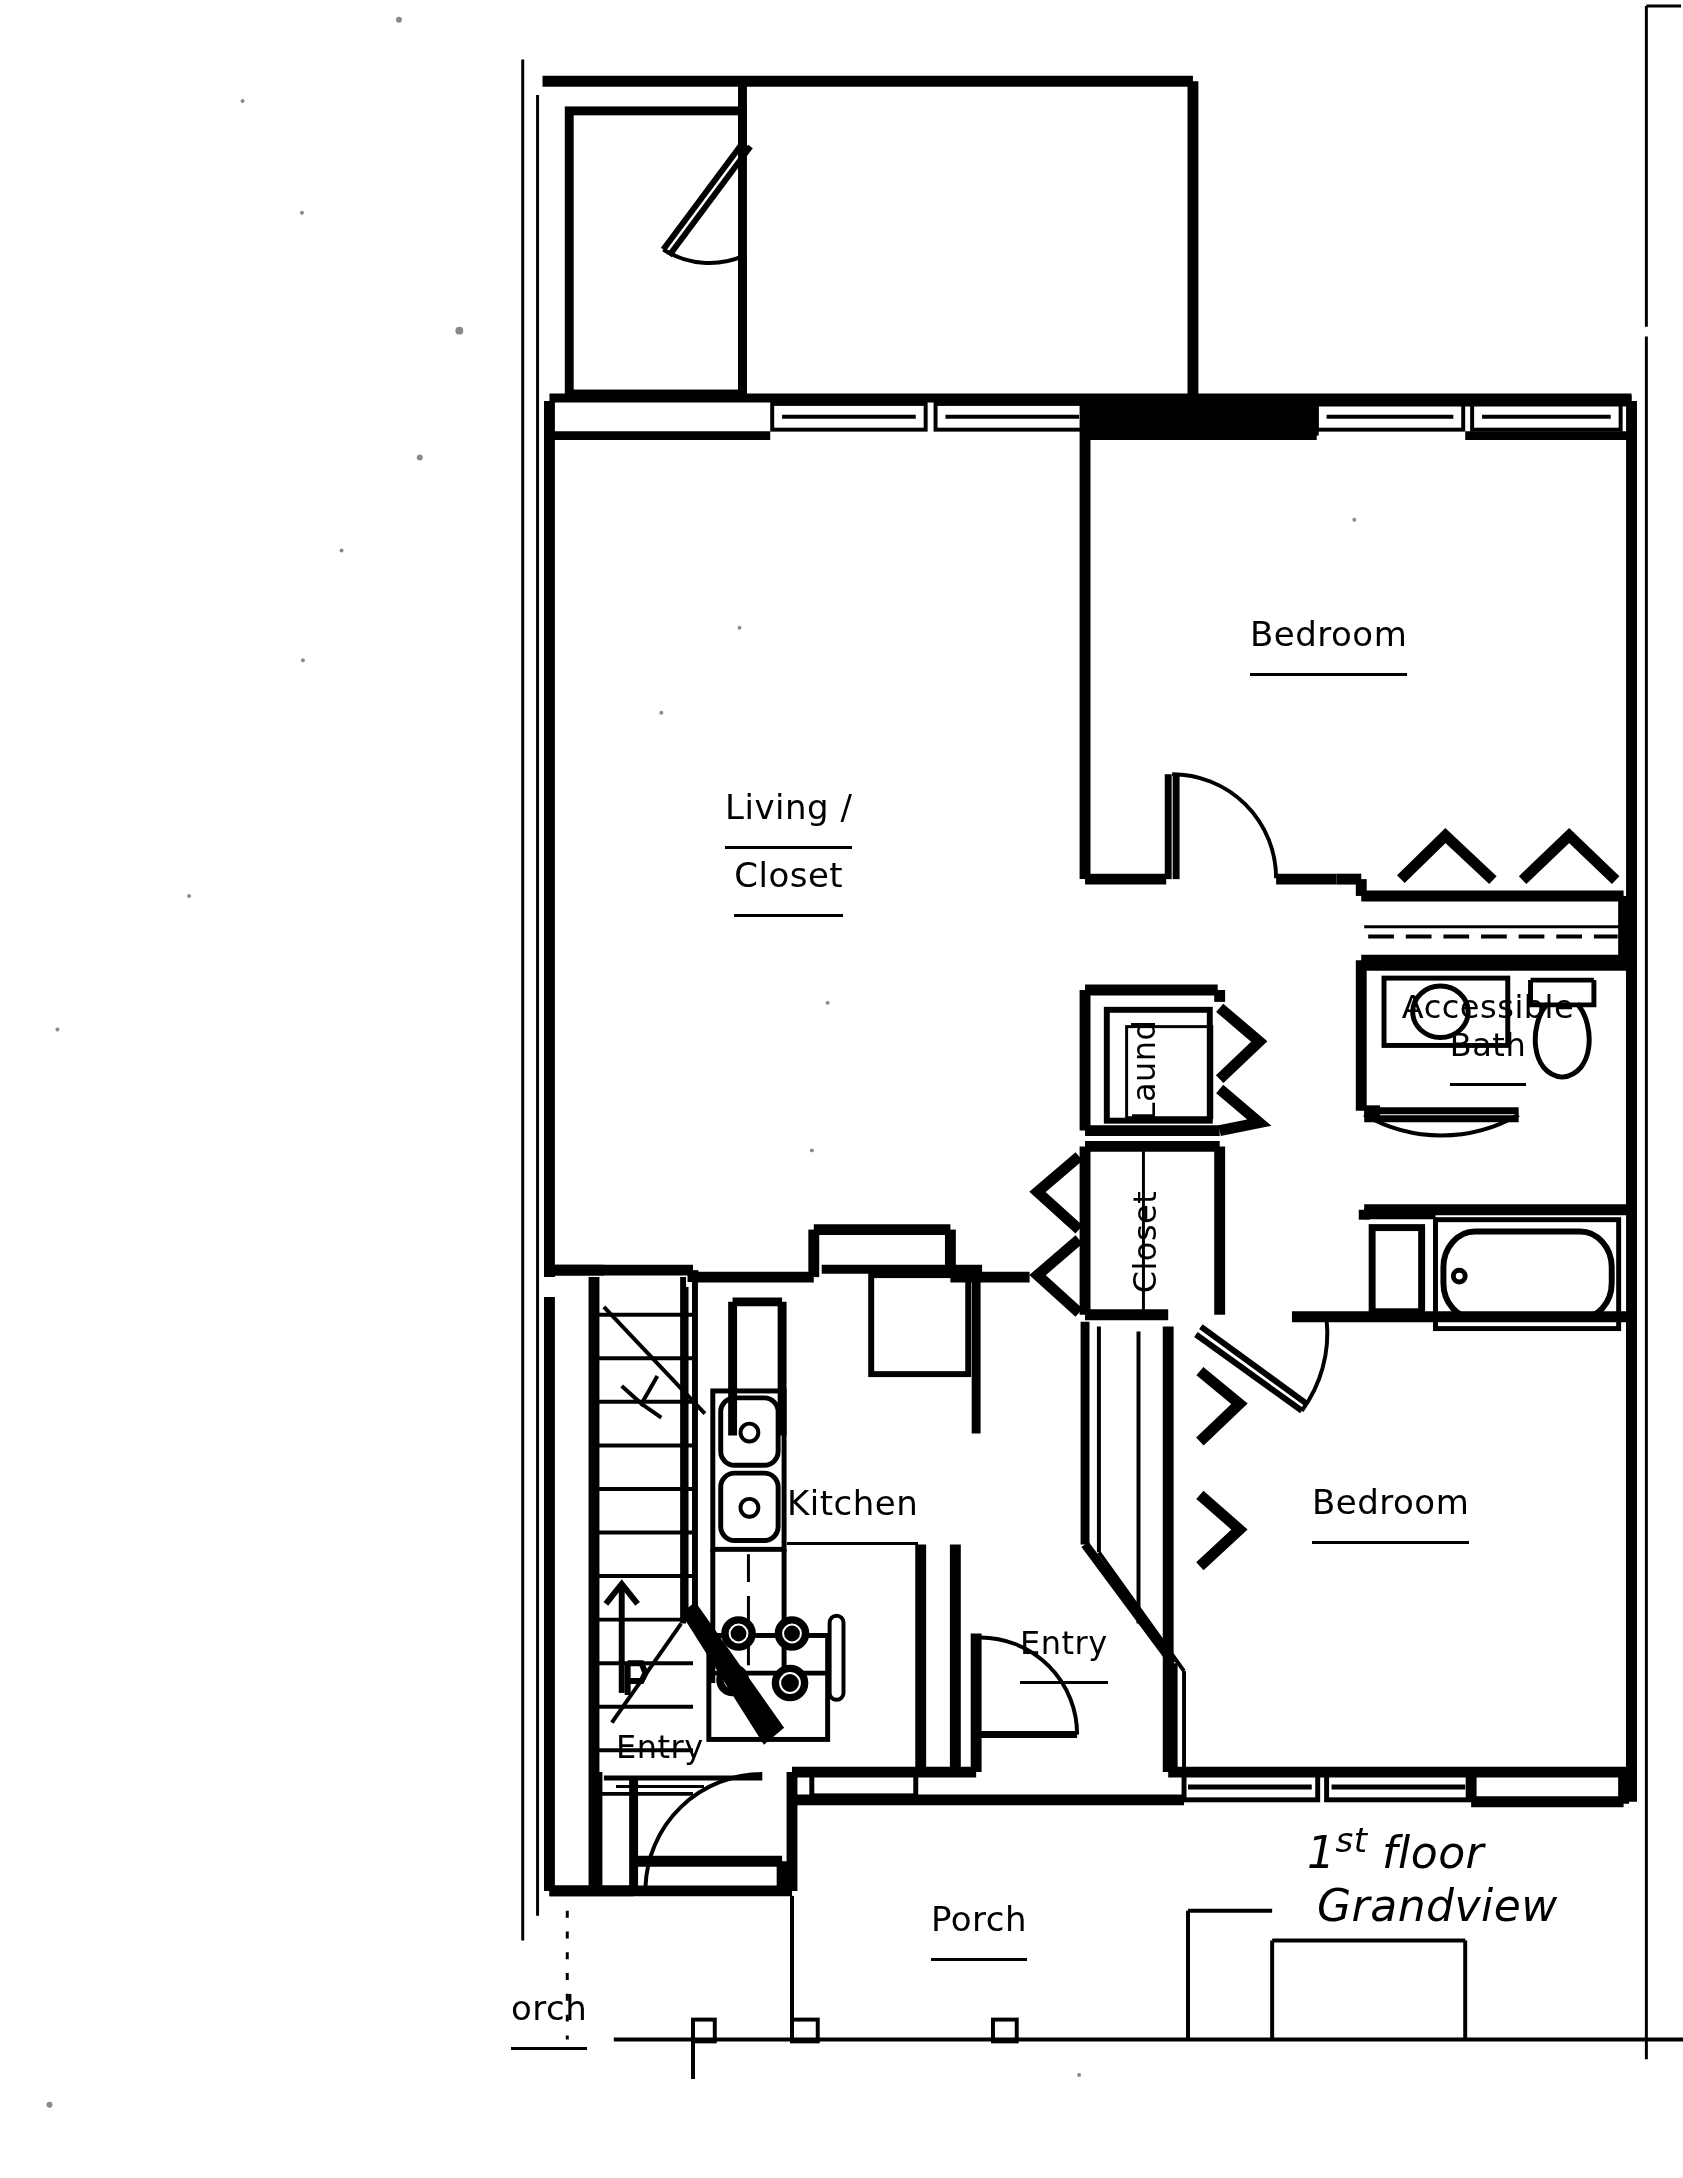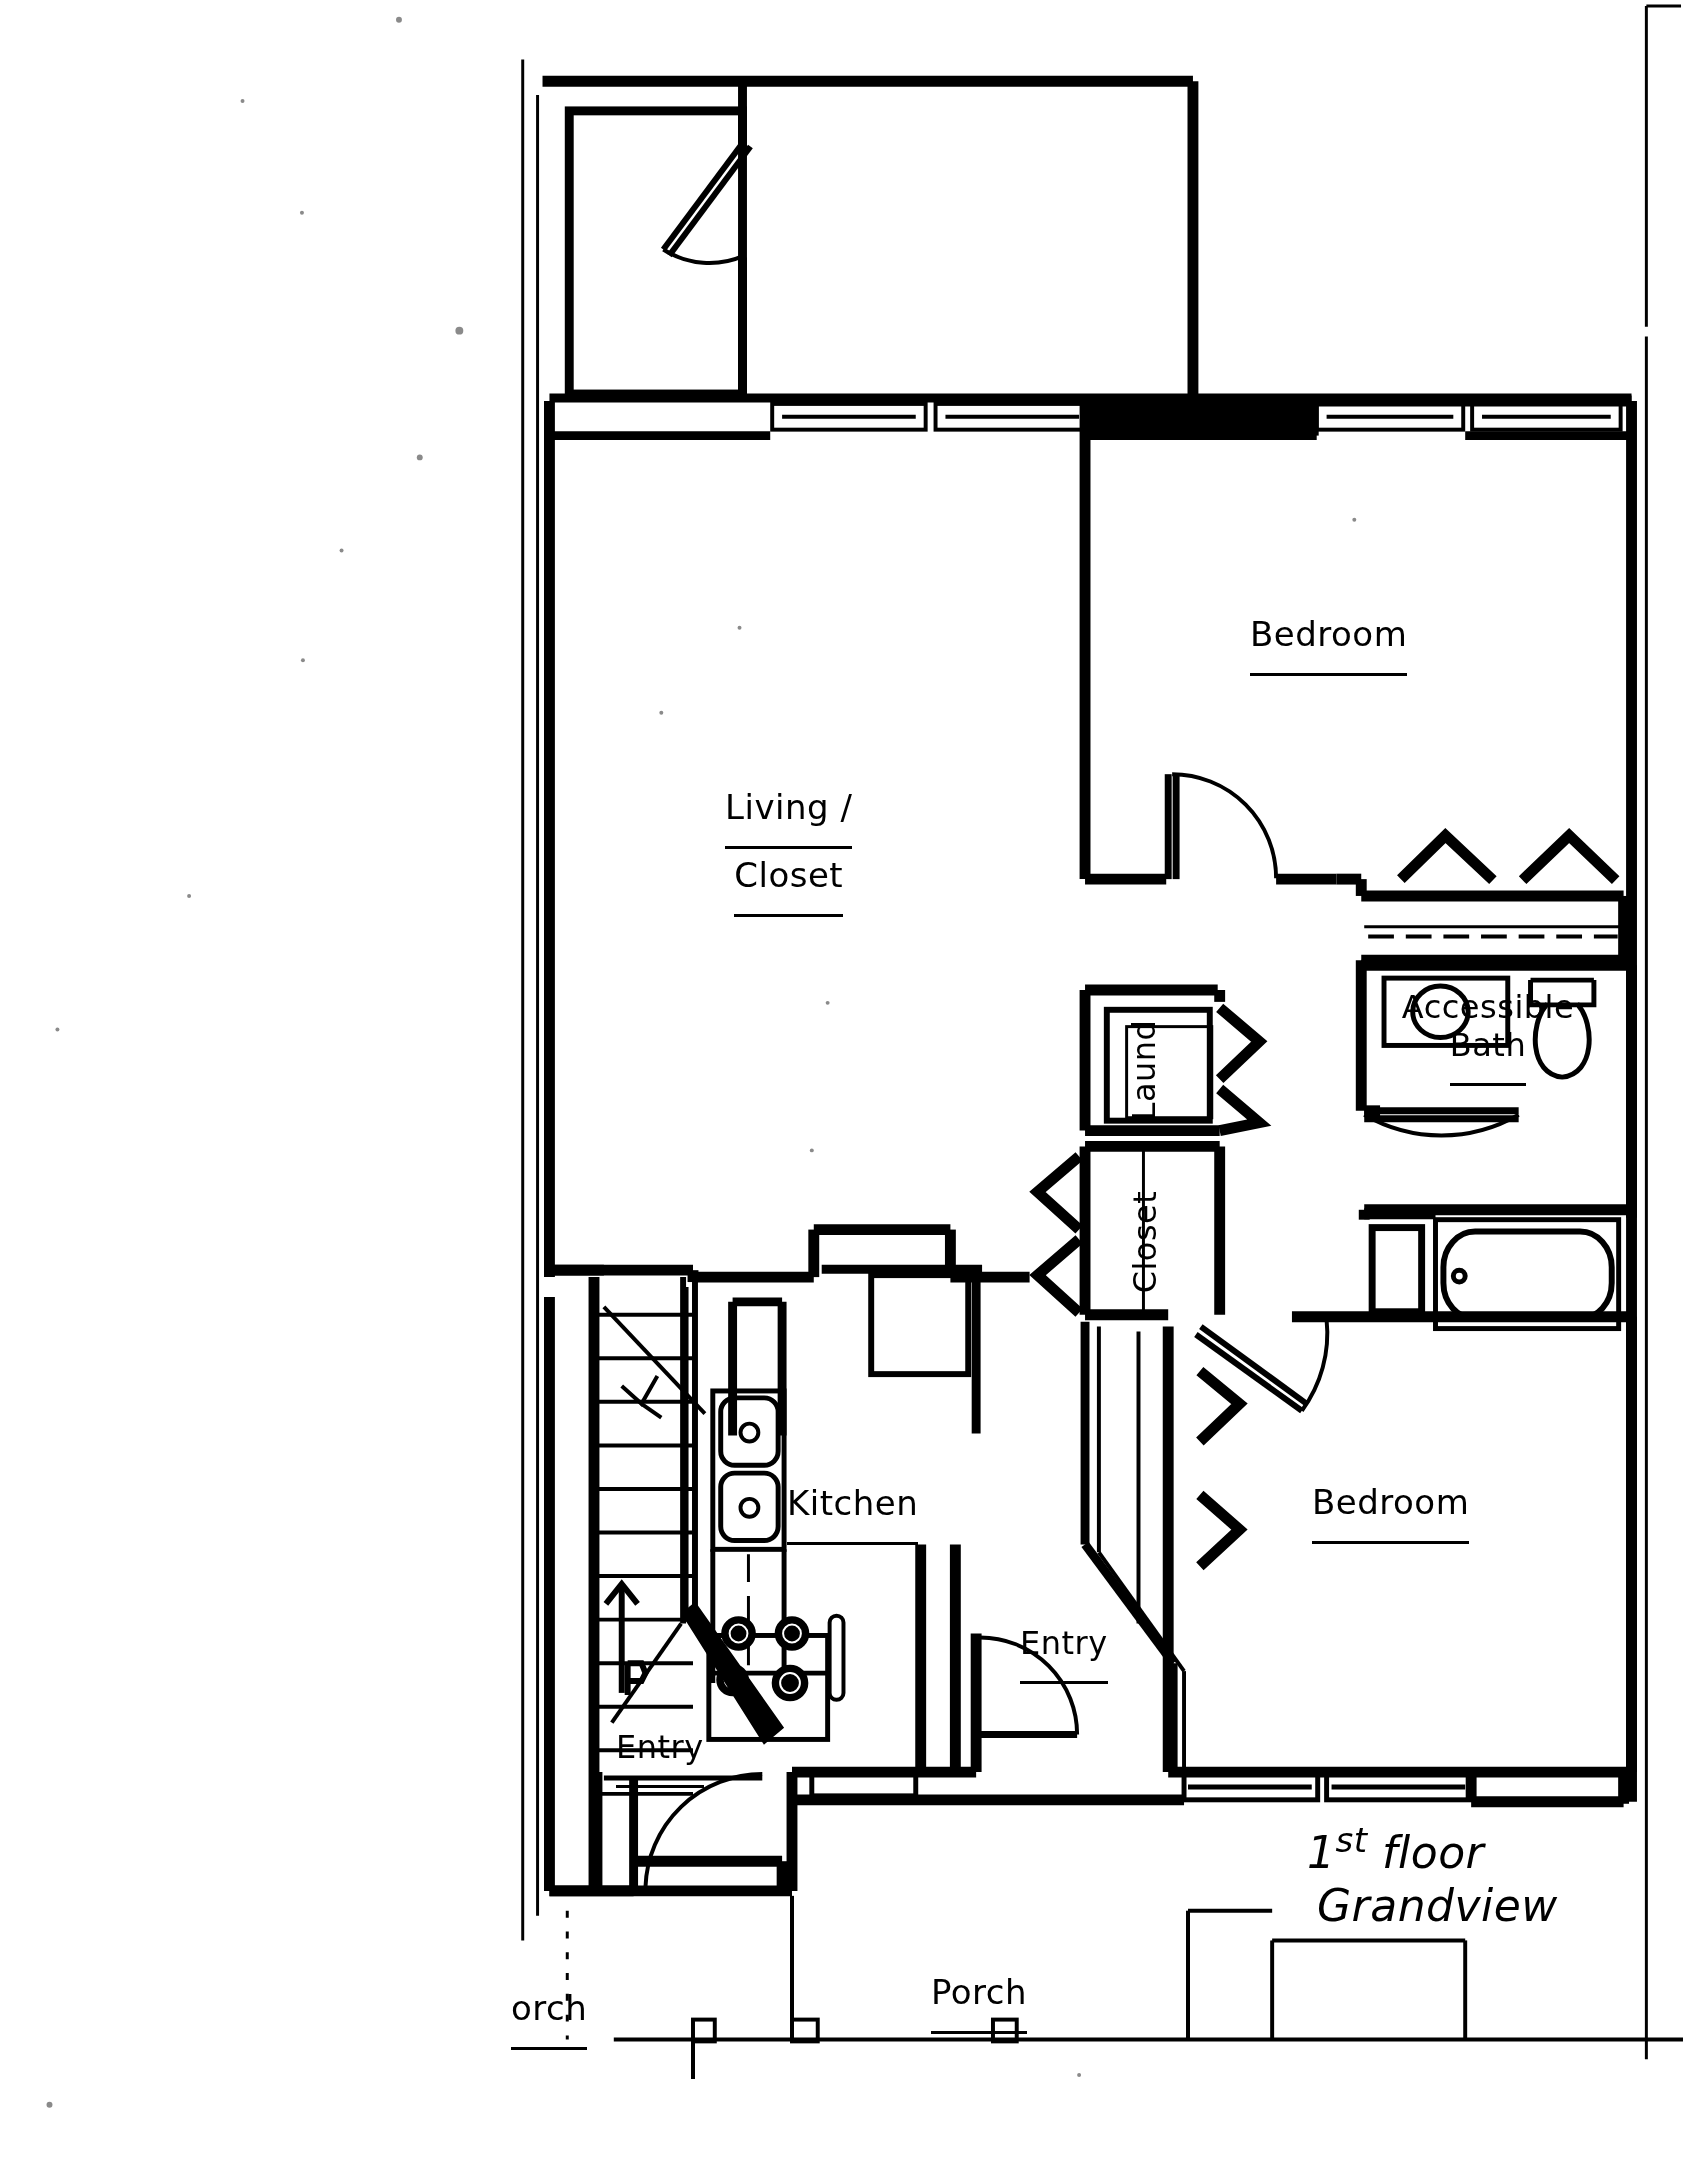--- a/index.html
+++ b/index.html
@@ -434,21 +434,21 @@
 </div>
 
 <div class="lbl rm2" style="left:616px;top:1728px;">
   <span class="u">Entry</span>
 </div>
 
 <div class="lbl rm2" style="left:1020px;top:1624px;">
   <span class="u">Entry</span>
 </div>
 
-<div class="lbl rm" style="left:931px;top:1972px;">
+<div class="lbl rm" style="left:931px;top:1899px;">
   <span class="u">Porch</span>
 </div>
 
 <div class="lbl rm" style="left:511px;top:1988px;">
   <span class="u">orch</span>
 </div>
 
 <div class="lbl hand" style="left:1307px;top:1820px;line-height:1.22;">
   <span>1</span><span class="sup">st</span>
   <span>floor</span><br>

